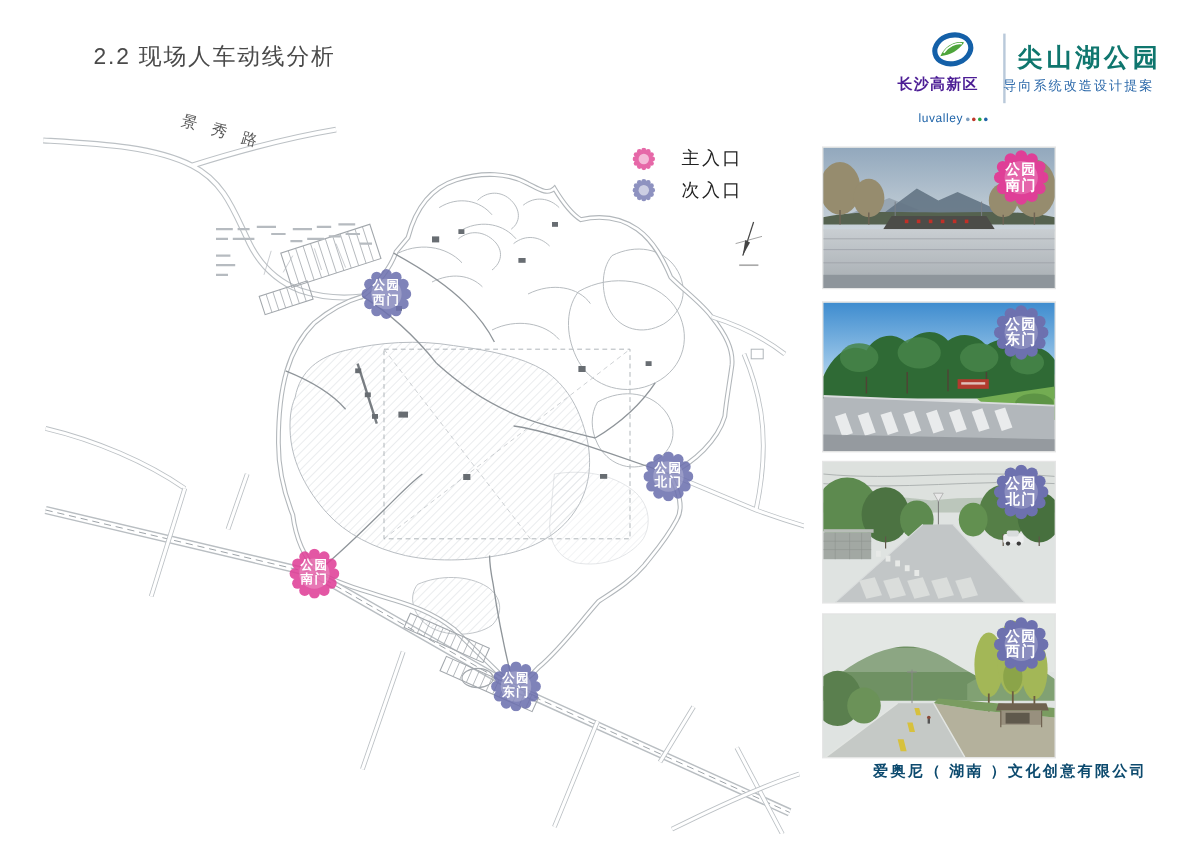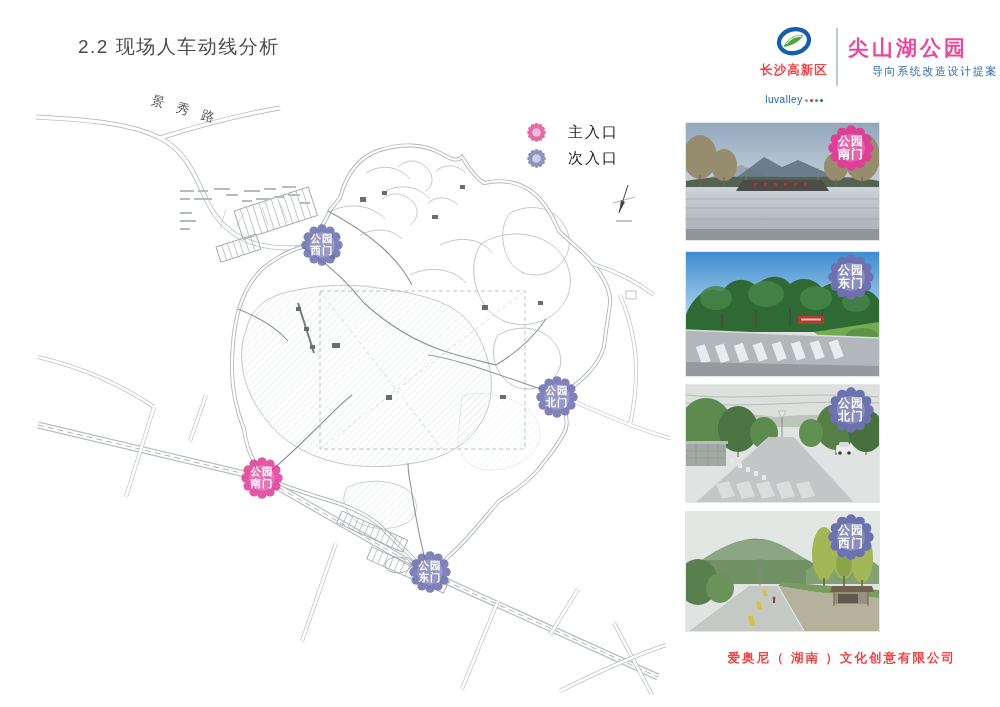--- a/index.html
+++ b/index.html
@@ -3,31 +3,31 @@
 <meta charset="utf-8">
 <style>
   html,body{margin:0;padding:0;background:#fff;}
   .page{position:relative;width:1000px;height:707px;background:#ffffff;overflow:hidden;
         font-family:"Liberation Sans","DejaVu Sans",sans-serif;}
   
   .page-title{position:absolute;left:62px;top:34px;font-size:19px;font-weight:normal;
               color:#4a4a4a;letter-spacing:1.5px;margin-left:16px;}
   .brand{position:absolute;left:748px;top:26px;width:240px;height:66px;}
   .brand-logo{position:absolute;left:22px;top:0;width:48px;height:36px;}
-  .brand-org-cn{position:absolute;left:0;top:36px;width:92px;text-align:center;
-                color:#ef4444;font-weight:bold;font-size:12.5px;letter-spacing:1px;}
+  .brand-org-cn{position:absolute;left:0;top:36px;width:92px;text-align:left;
+                color:#4c1d95;font-weight:bold;font-size:12.5px;letter-spacing:1px;}
   .brand-org-en{position:absolute;left:0;top:68px;width:92px;text-align:center;
                 color:#1e63a8;font-size:10px;letter-spacing:.5px;}
   .dot{display:inline-block;width:3px;height:3px;border-radius:50%;margin-left:2px;vertical-align:middle;}
   .d1{background:#7f9fbf}.d2{background:#c0392b}.d3{background:#27a844}.d4{background:#1e63a8}
   .brand-divider{position:absolute;left:88px;top:2px;width:1.5px;height:58px;background:#b9c9da;}
   .brand-title{position:absolute;left:100px;top:8px;font-size:21px;font-weight:bold;
-               color:#ec4899;letter-spacing:3px;white-space:nowrap;}
+               color:#0f766e;letter-spacing:3px;white-space:nowrap;}
   .brand-subtitle{position:absolute;left:88px;top:38px;font-size:11px;color:#2f6bab;
-                  letter-spacing:1.6px;white-space:nowrap;margin-left:36px;}
+                  letter-spacing:1.6px;white-space:nowrap;}
   
   .legend{position:absolute;left:527px;top:119px;}
   .legend-row{display:flex;align-items:center;height:26px;}
   .legend-flower{position:relative;width:19px;height:19px;margin-right:22px;}
   .legend-label{font-size:15px;font-weight:normal;color:#222;letter-spacing:2px;}
   
   .flower{display:block;width:100%;height:100%;}
   .badge{position:absolute;}
   .badge .txt{position:absolute;left:0;top:0;right:0;bottom:0;display:flex;flex-direction:column;
               align-items:center;justify-content:center;color:#fff;font-weight:bold;
@@ -46,22 +46,22 @@
   
   .map{position:absolute;left:30px;top:95px;width:640px;height:600px;}
   .road-label{position:absolute;left:120px;top:7px;transform:rotate(16deg);
               font-family:"Liberation Serif","DejaVu Serif",serif;
               font-size:13px;color:#555;letter-spacing:13px;white-space:nowrap;}
   
   .photo{position:absolute;left:686px;width:193px;overflow:hidden;background:#dfe3e1;
          box-shadow:0 0 0 1px #e6e6e6;}
   .photo svg{display:block;}
   
-  .footer{position:absolute;right:44px;top:650px;font-size:12.5px;font-weight:bold;
-          color:#ef4444;letter-spacing:2px;}
+  .footer{position:absolute;right:44px;top:635px;font-size:12.5px;font-weight:bold;
+          color:#0c4a6e;letter-spacing:2px;}
 </style>
 </head>
 <body>
 
 <div class="page">
 
   <div class="page-title">2.2 现场人车动线分析</div>
 
   <div class="brand">
     <svg class="brand-logo" viewBox="0 0 48 38">

